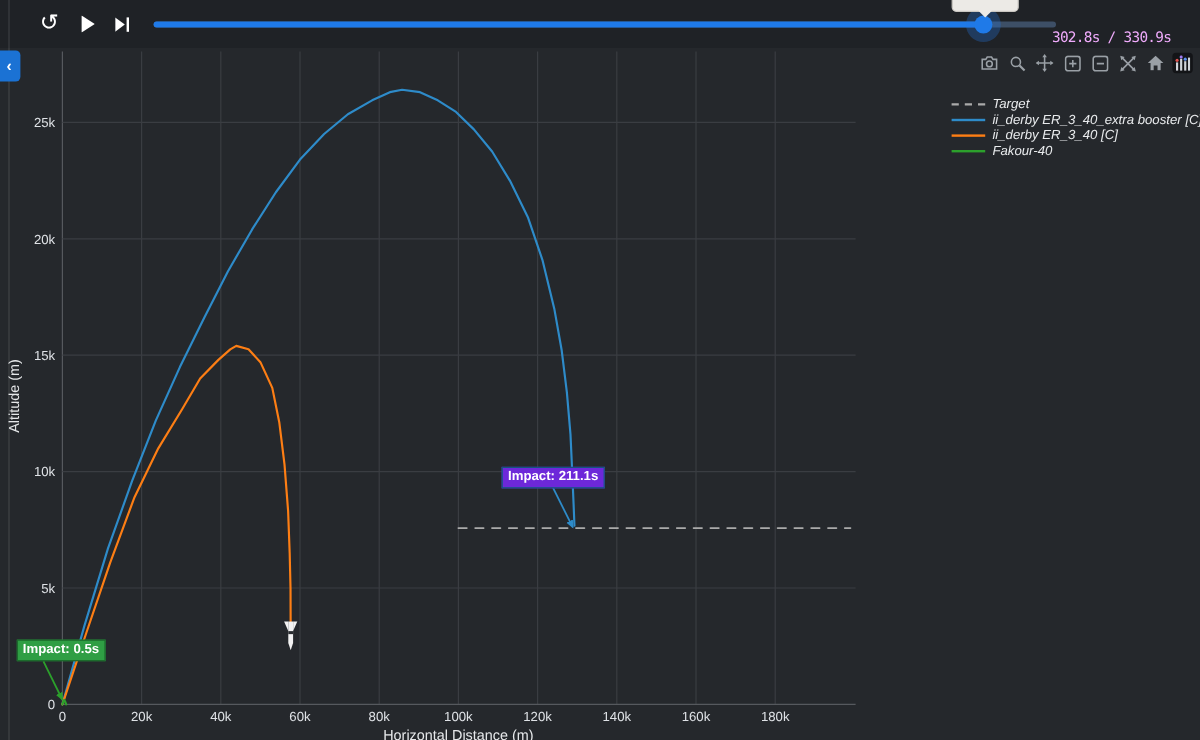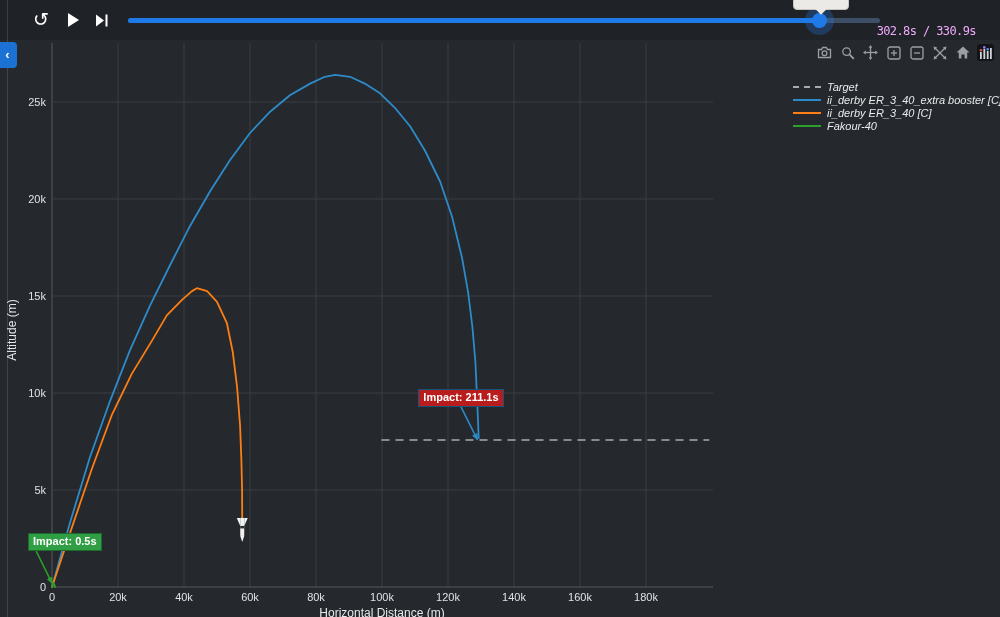--- a/index.html
+++ b/index.html
@@ -214,17 +214,17 @@
             <rect x="1" y="6" width="1.8" height="7" fill="#cfd4da"></rect>
             <rect x="4.4" y="3" width="1.8" height="10" fill="#cfd4da"></rect>
             <rect x="7.8" y="5" width="1.8" height="8" fill="#cfd4da"></rect>
             <rect x="11" y="2" width="1.8" height="11" fill="#cfd4da"></rect>
             <circle cx="1.9" cy="4.3" r="1.3" fill="#e0534f"></circle>
             <circle cx="5.3" cy="1.4" r="1.3" fill="#9d79f2"></circle>
             <circle cx="8.7" cy="3.3" r="1.3" fill="#5a8ff0"></circle>
             <circle cx="11.9" cy="0.9" r="1.3" fill="#e0534f" opacity="0"></circle>
           </svg></button>
       </div>
-  <div class="annotation" style="background: #b91c1c; border: 1px solid rgb(18, 85, 127); left: 418.37px; top: 348.56px;">Impact: 211.1s</div>
-      <div class="annotation" style="background: rgb(47, 158, 68); border: 1px solid rgb(28, 107, 44); left: 28px; top: 493.12px;">Impact: 0.5s</div>
+  <div class="annotation" style="background: #6d28d9; border: 1px solid rgb(18, 85, 127); left: 418.37px; top: 348.56px;">Impact: 211.1s</div>
+      <div class="annotation" style="background: rgb(47, 158, 68); border: 1px solid rgb(28, 107, 44); left: 14px; top: 493.12px;">Impact: 0.5s</div>
     </div>
 
 </div>
 
 </body></html>

